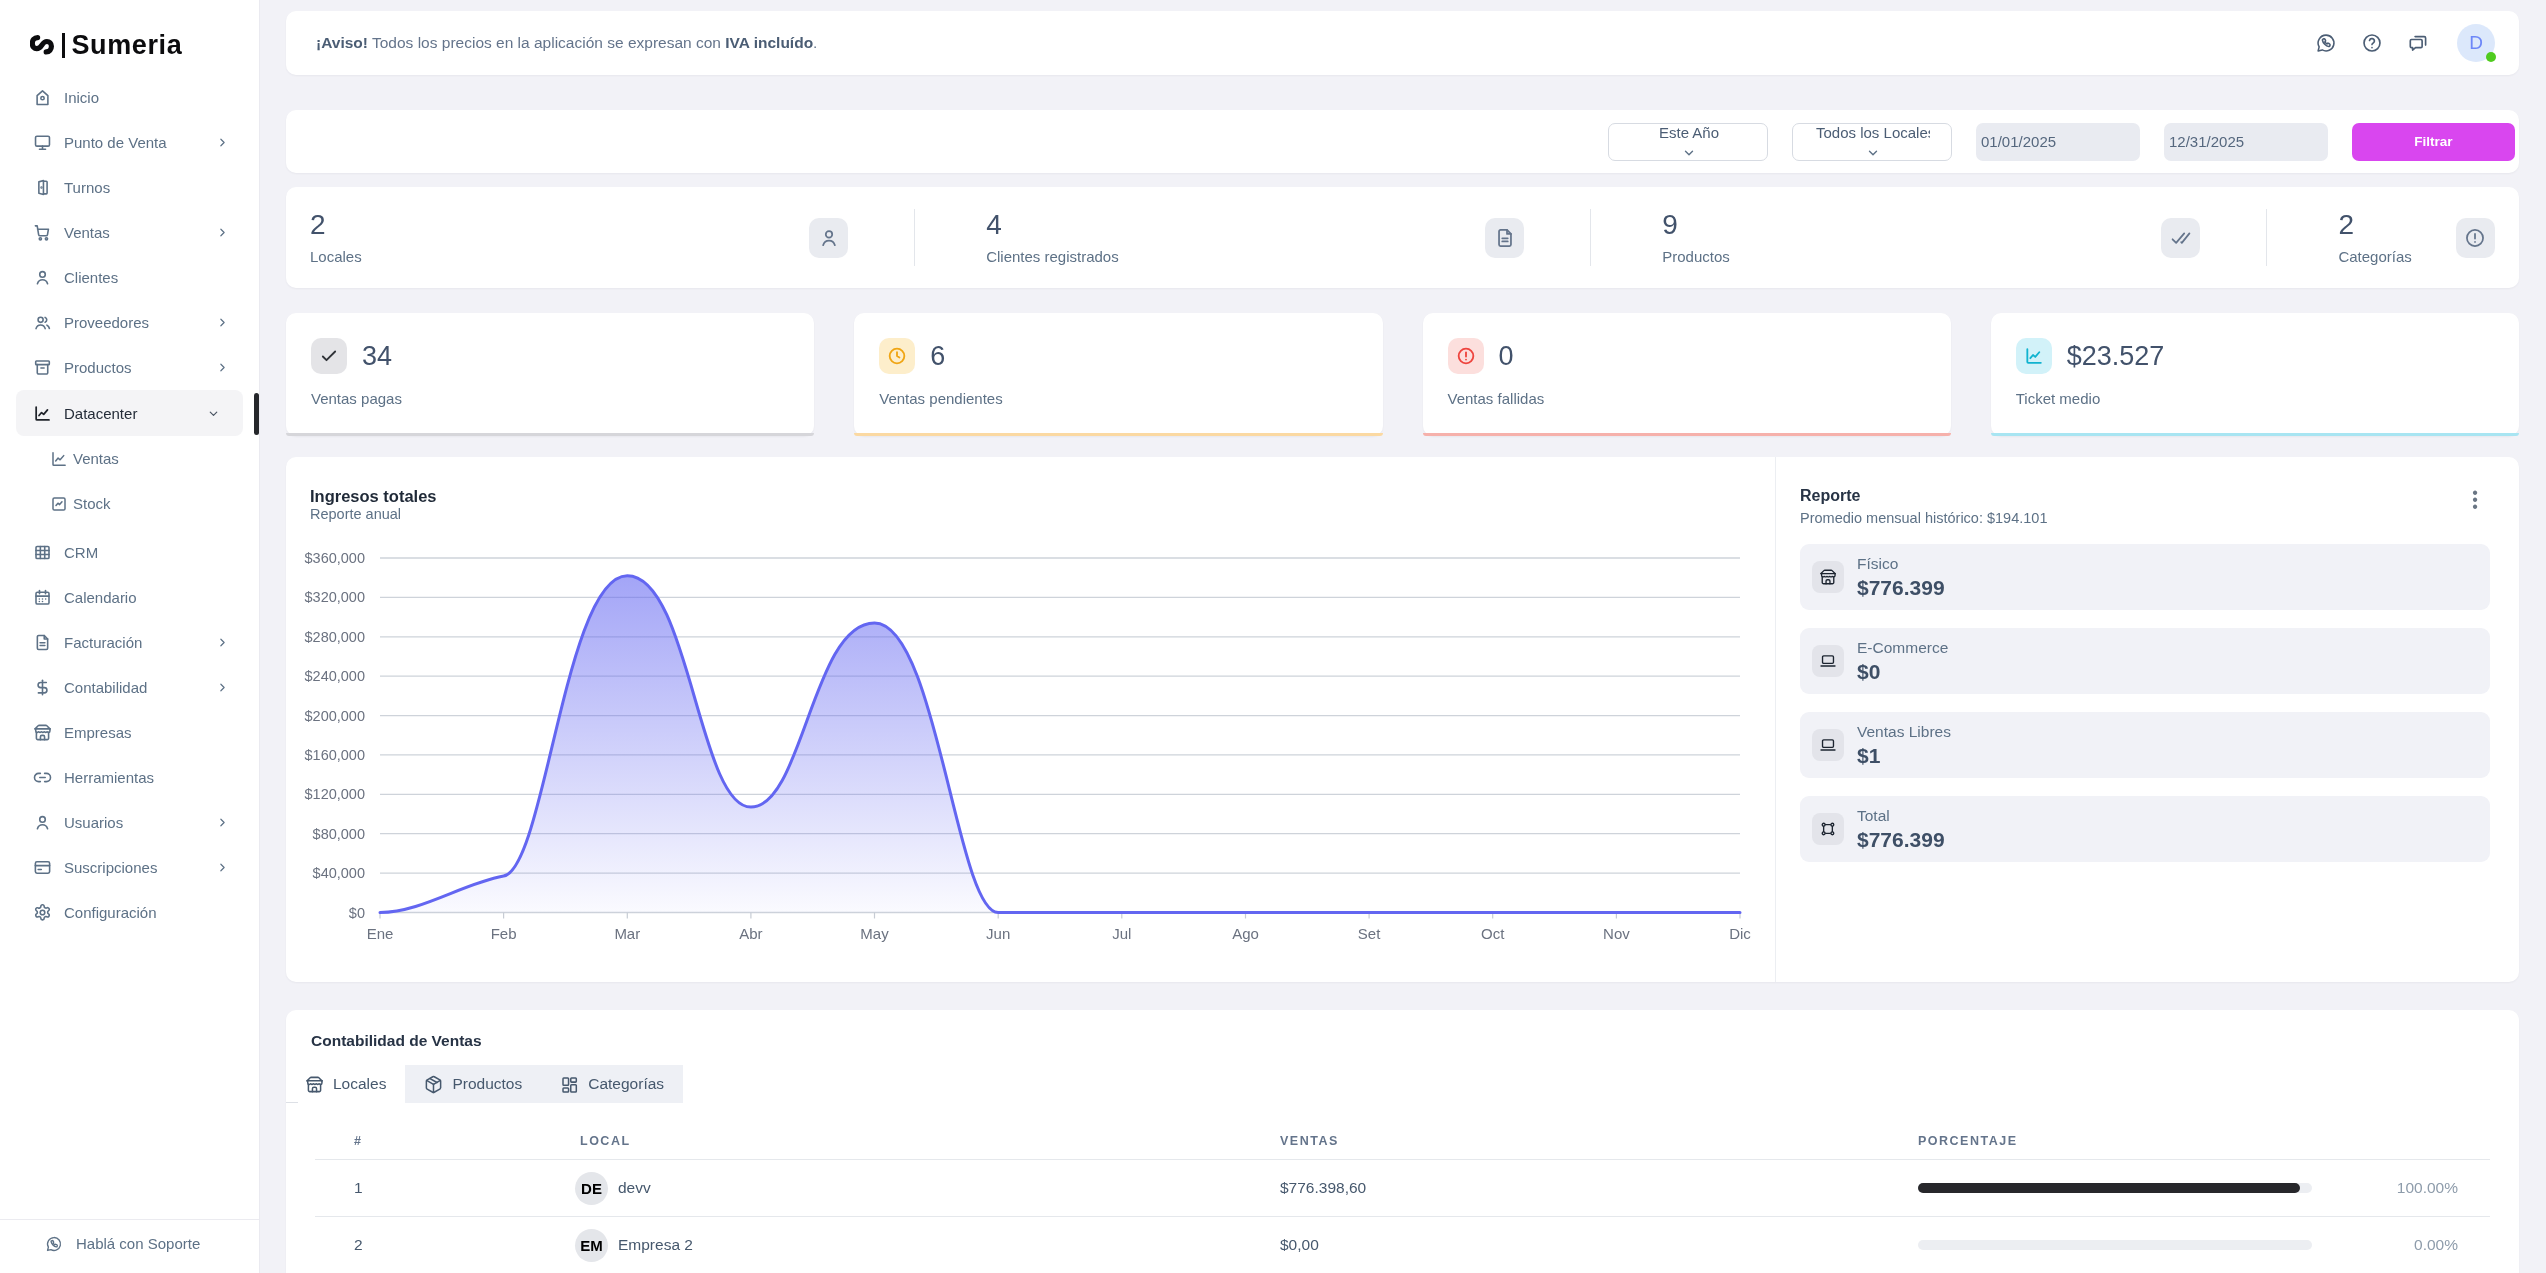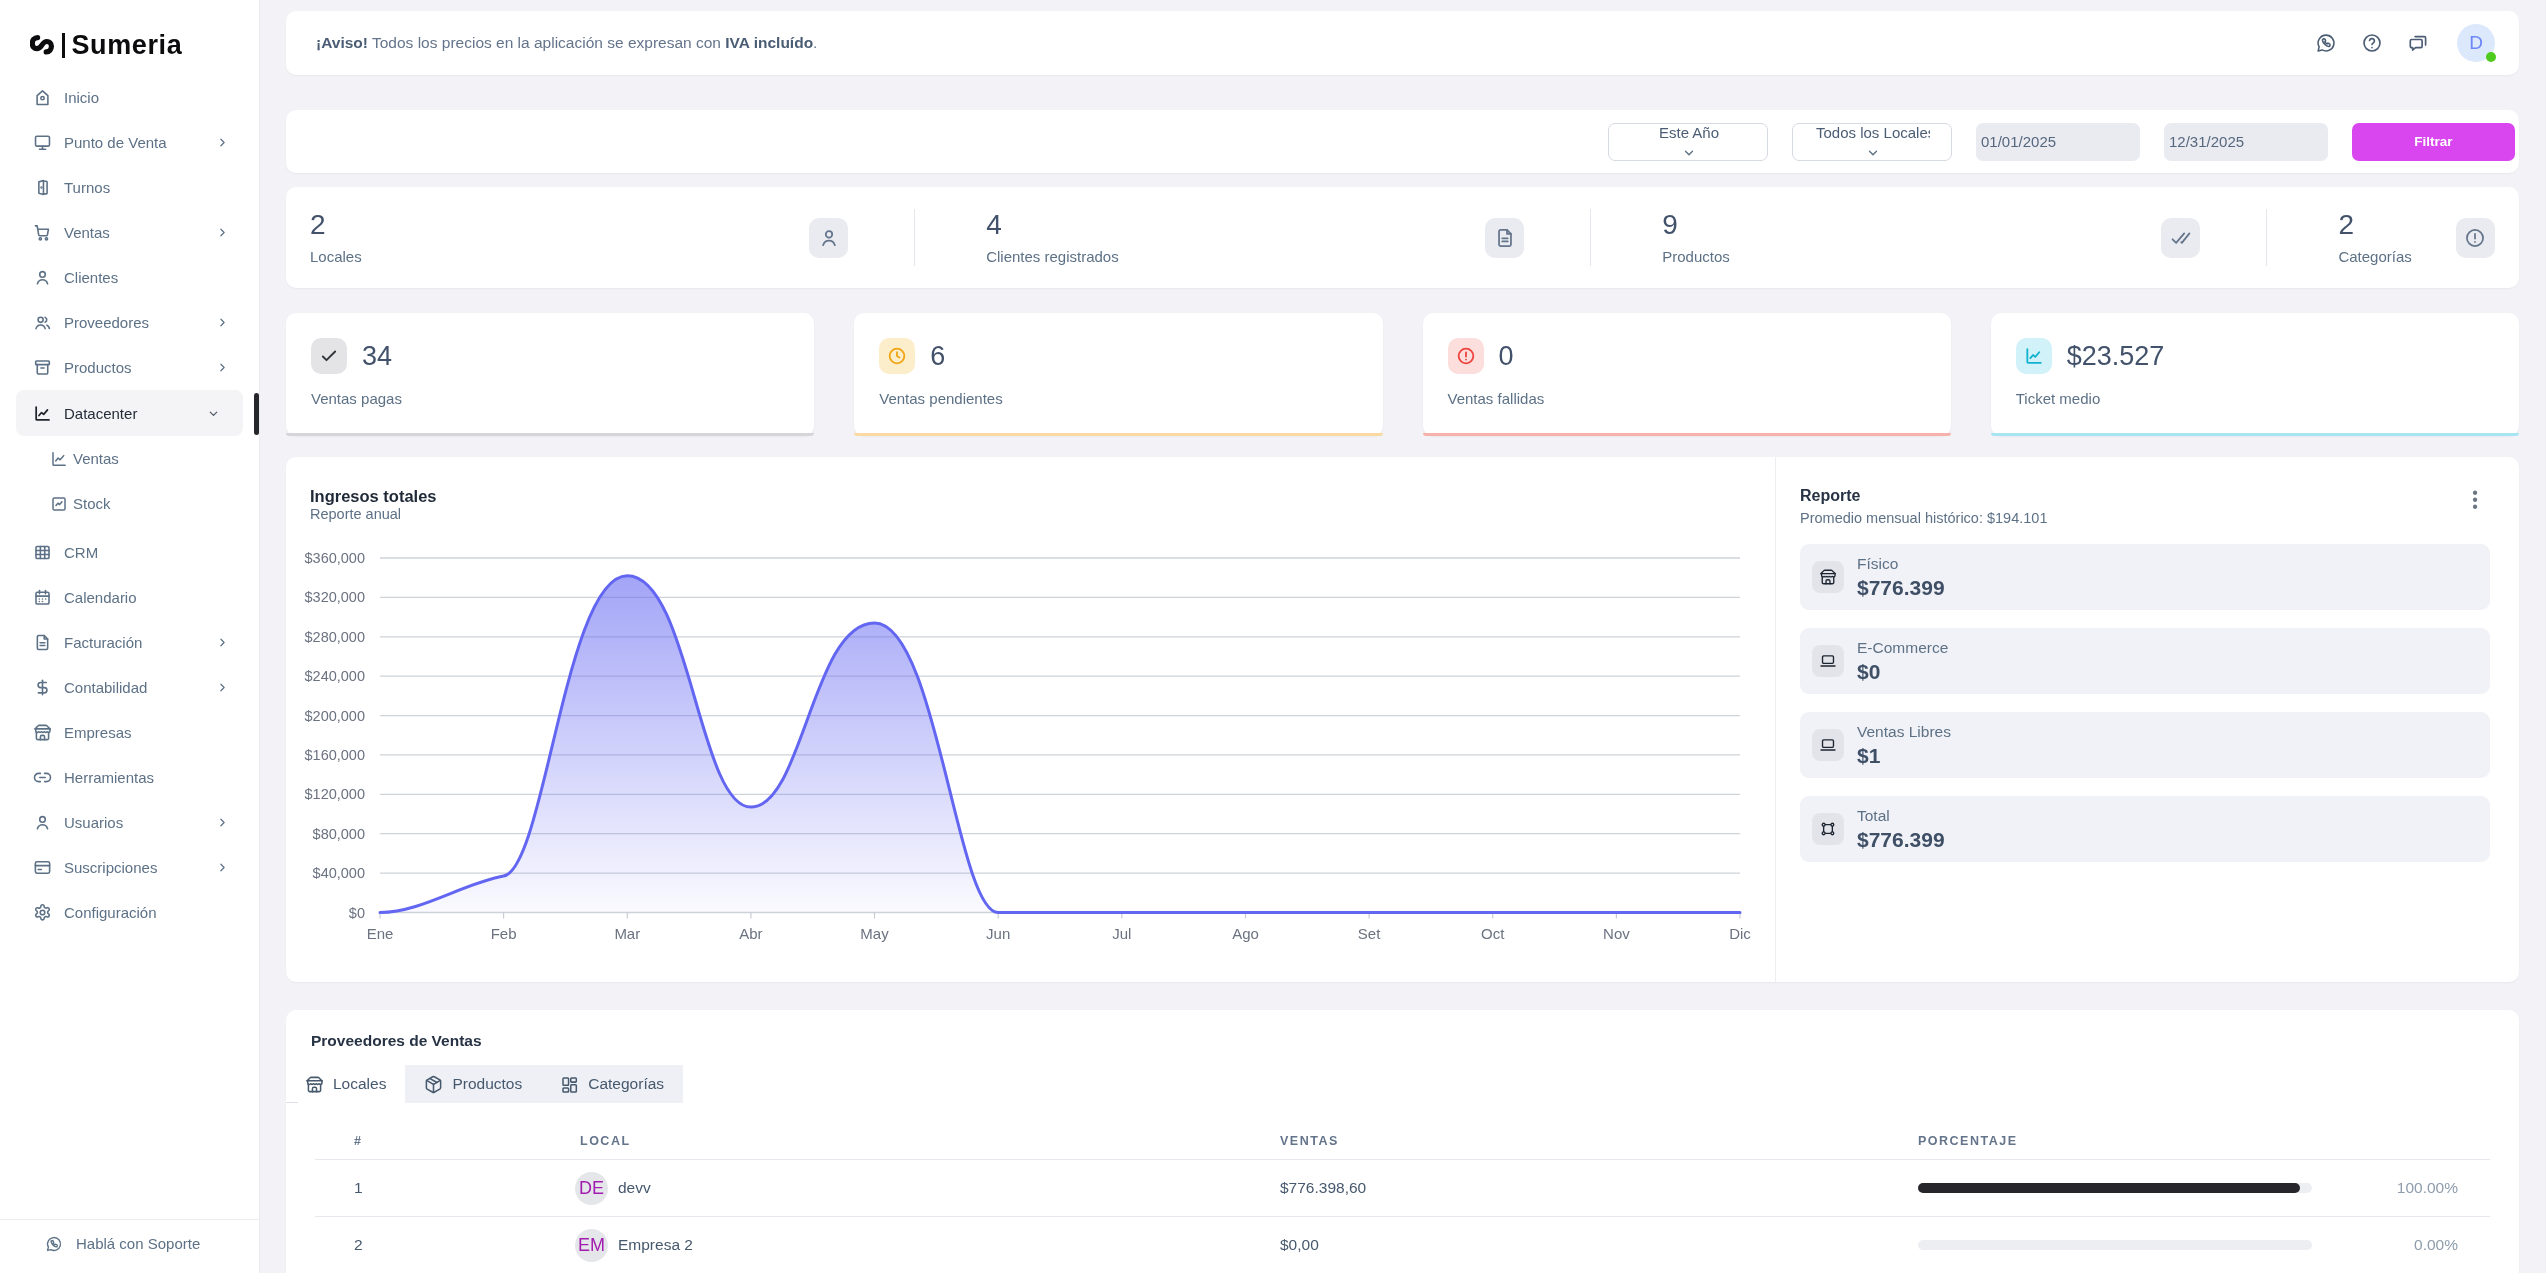--- a/index.html
+++ b/index.html
@@ -74,21 +74,21 @@
   .compcard h3 { font-size:15.5px; font-weight:bold; color:#273345; padding-left:25px; }
   .tabs { display:flex; margin-top:15px; height:38px; position:relative; }
   .tabs::before { content:""; position:absolute; left:0; top:37px; width:12px; height:1px; background:#dde0e6; }
   .tab { display:flex; align-items:center; gap:9px; padding:0 19px; font-size:15.5px; color:#46586d; margin-left:0; }
   .tab svg { width:19px; height:19px; }
   .tab.on { background:#fff; }
   .tab.off { background:#eef0f5; }
   table.cmp { width:calc(100% - 58px); margin:31px 29px 0 29px; border-collapse:collapse; }
   table.cmp th { font-size:12.5px; letter-spacing:1.5px; color:#64748b; text-align:left; font-weight:bold; padding:0 0 11px 0; border-bottom:1px solid #e5e8ec; }
   table.cmp td { border-bottom:1px solid #e5e8ec; height:57px; font-size:15.5px; color:#46586d; }
-  .avv { display:inline-flex; margin-left:-5px; width:33px; height:33px; border-radius:50%; background:#e4e6ea; color:#a21caf; font-size:18px; font-weight:normal; align-items:center; justify-content:center; vertical-align:middle; margin-right:10px;}
+  .avv { display:inline-flex; margin-left:-5px; width:33px; height:33px; border-radius:50%; background:#e4e6ea; color:#000000; font-size:15px; font-weight:bold; align-items:center; justify-content:center; vertical-align:middle; margin-right:10px;}
   .pbar { display:inline-block; width:394px; height:10px; border-radius:6px; background:#eceef2; position:relative; vertical-align:middle; }
   .pbar i { position:absolute; left:0; top:0; height:10px; border-radius:6px; background:#27272b; }
   .pct { display:inline-block; width:120px; text-align:right; color:#8e9cab; vertical-align:middle; margin-left:26px; font-size:15.5px;}
 </style>
 </head>
 <body>
 <div class="sidebar">
   <div class="logo">
     <svg class="logo-s" viewBox="0 0 24 24">
         <path d="M4.6 16.4 C4.6 19.7 7.2 21.7 10.5 21.7 C13.8 21.7 15.7 19.7 15.7 17.3 C15.7 11.7 8.5 12.6 8.5 7.1 C8.5 4.6 10.3 2.6 13.3 2.6 C16.3 2.6 18.9 4.5 18.9 7.8" fill="none" stroke="#0c0c0e" stroke-width="5.2" stroke-linecap="round" transform="rotate(90 12 12)"></path>
@@ -541,21 +541,21 @@
             </svg>
           </span>
           <span>
             <div class="t1">Total</div>
             <div class="t2">$776.399</div>
           </span>
         </div>
       </div>
   </div>
   <div class="compcard">
-    <h3>Proveedores de Ventas</h3>
+    <h3>Contabilidad de Ventas</h3>
     <div class="tabs">
         <div class="tab on"><svg viewBox="0 0 24 24" fill="none" stroke="#46586d" stroke-width="1.9" stroke-linecap="round" stroke-linejoin="round">
             <path d="m2.6 7.4 3.9-3.9a1.8 1.8 0 0 1 1.3-.5h8.4a1.8 1.8 0 0 1 1.3.5l3.9 3.9"></path>
             <path d="M4.3 11.8v7.4a1.8 1.8 0 0 0 1.8 1.8h11.8a1.8 1.8 0 0 0 1.8-1.8v-7.4"></path>
             <path d="M14.6 21v-3.6a1.8 1.8 0 0 0-1.8-1.8h-1.6a1.8 1.8 0 0 0-1.8 1.8V21"></path>
             <path d="M2.6 7.4h18.8"></path>
             <path d="M21.4 7.4v2.7a1.8 1.8 0 0 1-1.8 1.8 2.4 2.4 0 0 1-1.4-.57.63.63 0 0 0-.74 0 2.4 2.4 0 0 1-2.86 0 .63.63 0 0 0-.74 0 2.4 2.4 0 0 1-2.86 0 .63.63 0 0 0-.74 0 2.4 2.4 0 0 1-2.86 0 .63.63 0 0 0-.74 0 2.4 2.4 0 0 1-1.4.57 1.8 1.8 0 0 1-1.8-1.8V7.4"></path>
           </svg>Locales</div>
         <div class="tab off"><svg viewBox="0 0 24 24" fill="none" stroke="#46586d" stroke-width="1.9" stroke-linecap="round" stroke-linejoin="round">
             <path d="M21 16.2V7.8a1.9 1.9 0 0 0-1-1.67l-7-3.9a1.9 1.9 0 0 0-1.9 0l-7 3.9A1.9 1.9 0 0 0 3 7.8v8.4a1.9 1.9 0 0 0 1 1.67l7 3.9a1.9 1.9 0 0 0 1.9 0l7-3.9a1.9 1.9 0 0 0 1-1.67Z"></path>

